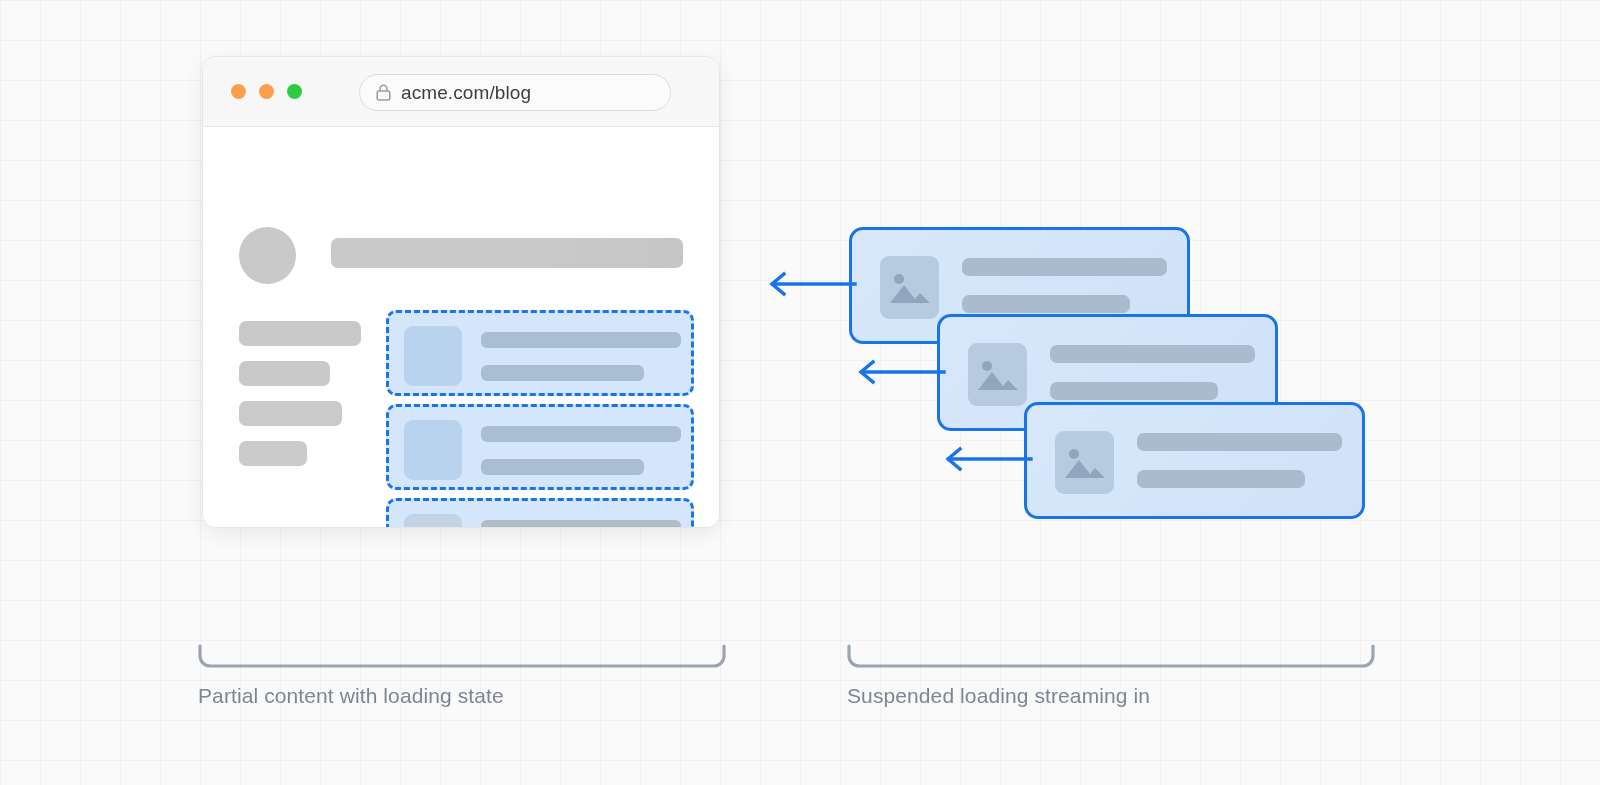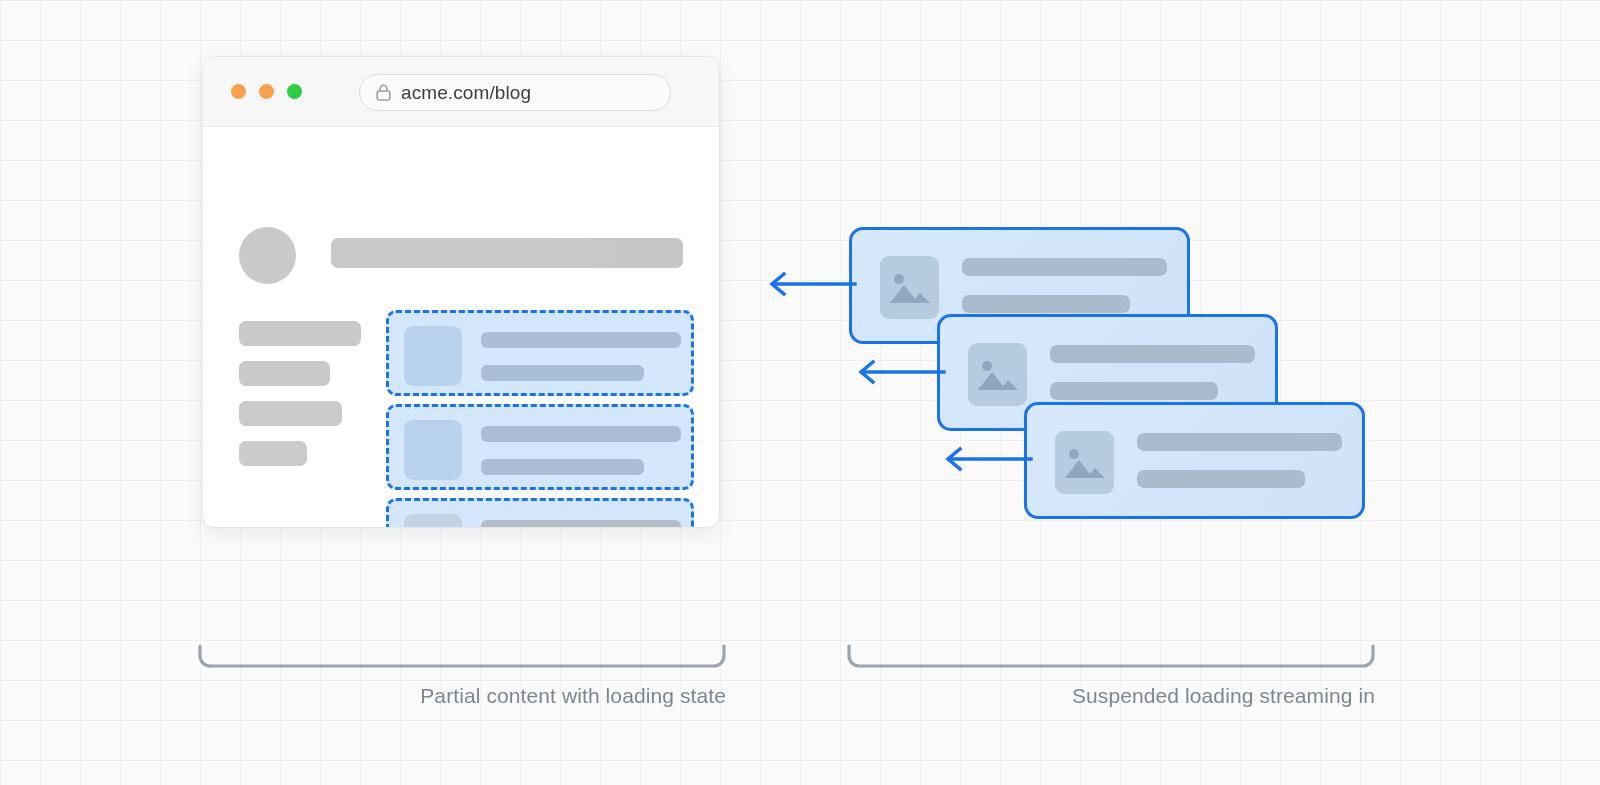--- a/index.html
+++ b/index.html
@@ -96,21 +96,21 @@
   .sline { position:absolute; border-radius:7px; background:#a9bbcd; }
   .sline.t1 { left:110px; top:28px; width:205px; height:18px; }
   .sline.t2 { left:110px; top:65px; width:168px; height:18px; }
 
   
   .arrow { position:absolute; }
 
   
   .bracket { position:absolute; }
   .caption {
-    position:absolute; text-align:right;
+    position:absolute; text-align:left;
     font-size:21px; color:#7b8794; letter-spacing:0.1px;
     white-space:nowrap;
   }
 </style>
 </head>
 <body>
 
 <div id="stage">
 
   <div class="browser">

